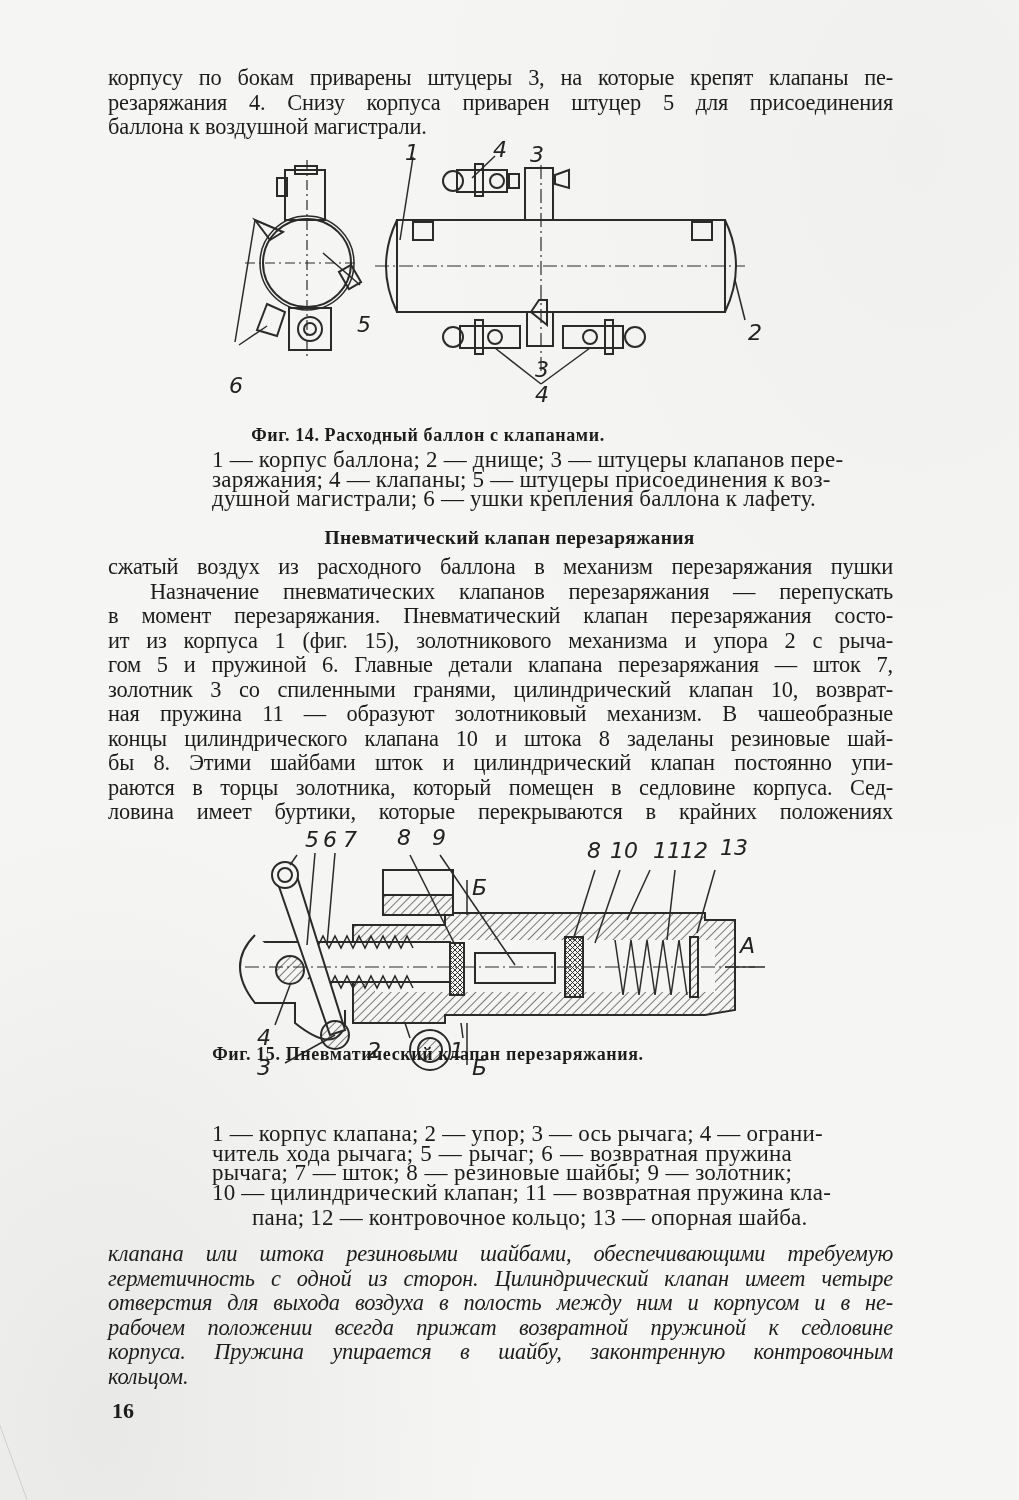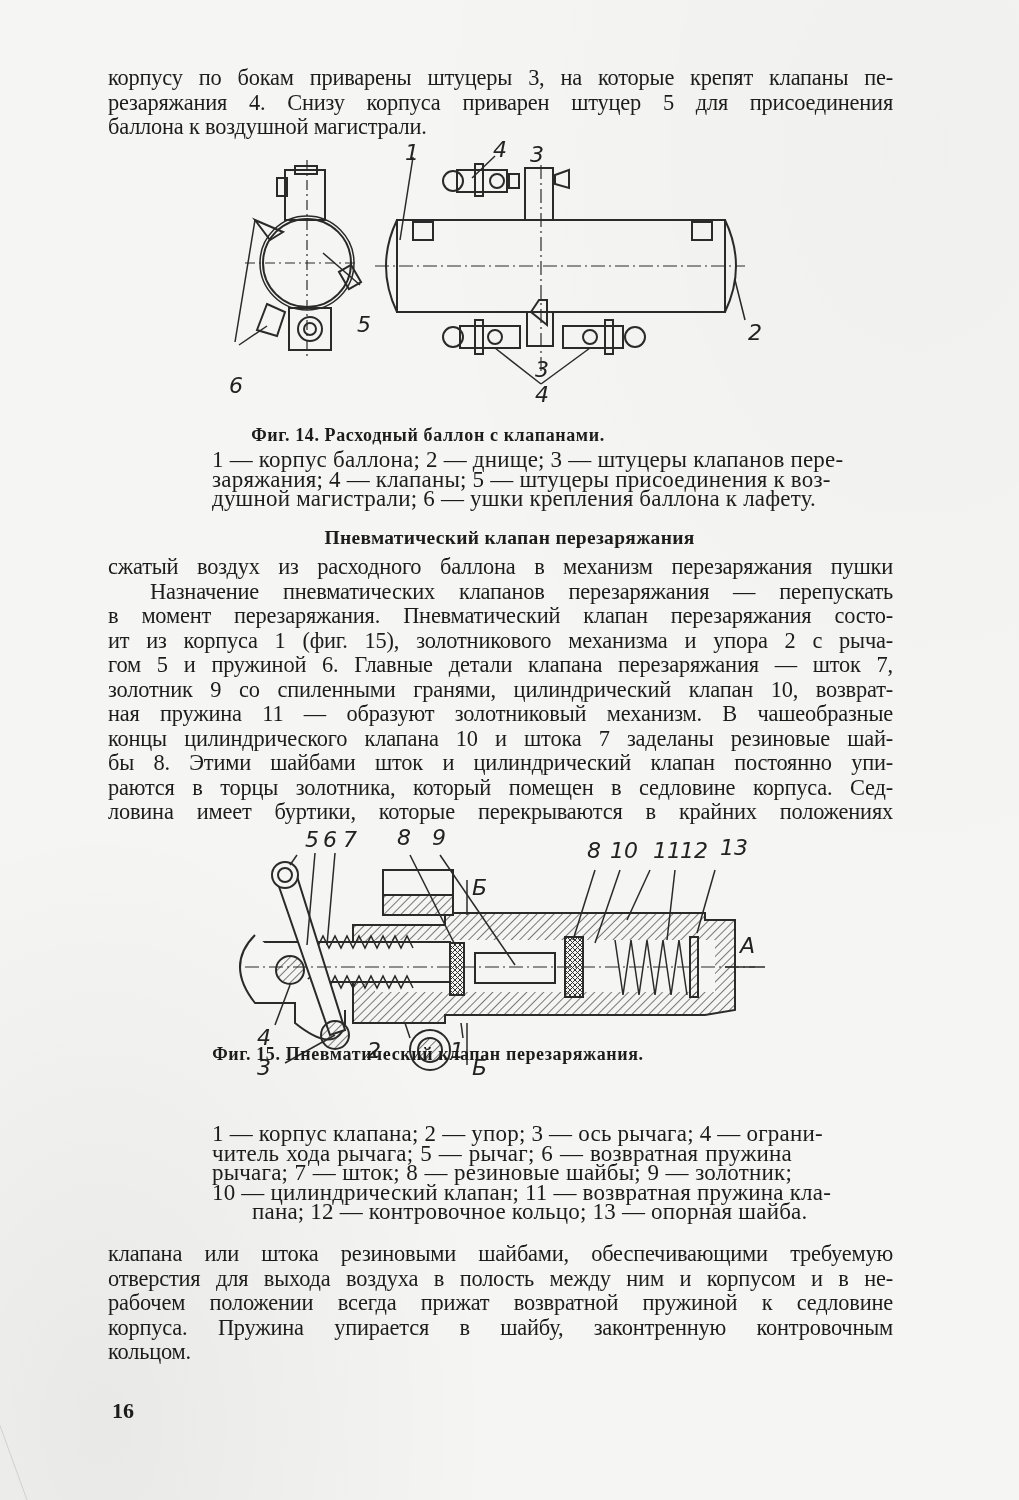--- a/index.html
+++ b/index.html
@@ -142,23 +142,23 @@
 </div>
 
 <div class="section-heading">Пневматический клапан перезаряжания</div>
 
 <div class="text-block" style="top:555px;">
   <span class="line">сжатый воздух из расходного баллона в механизм перезаряжания пушки</span>
   <span class="line indent">Назначение пневматических клапанов перезаряжания — перепускать</span>
   <span class="line">в момент перезаряжания. Пневматический клапан перезаряжания состо-</span>
   <span class="line">ит из корпуса 1 (фиг. 15), золотникового механизма и упора 2 с рыча-</span>
   <span class="line">гом 5 и пружиной 6. Главные детали клапана перезаряжания — шток 7,</span>
-  <span class="line">золотник 9 со спиленными гранями, цилиндрический клапан 10, возврат-</span>
+  <span class="line">золотник 3 со спиленными гранями, цилиндрический клапан 10, возврат-</span>
   <span class="line">ная пружина 11 — образуют золотниковый механизм. В чашеобразные</span>
-  <span class="line">концы цилиндрического клапана 10 и штока 7 заделаны резиновые шай-</span>
+  <span class="line">концы цилиндрического клапана 10 и штока 8 заделаны резиновые шай-</span>
   <span class="line">бы 8. Этими шайбами шток и цилиндрический клапан постоянно упи-</span>
   <span class="line">раются в торцы золотника, который помещен в седловине корпуса. Сед-</span>
   <span class="line">ловина имеет буртики, которые перекрываются в крайних положениях</span>
 </div>
 
 <svg class="figure" style="left:235px; top:825px;" width="540" height="265" viewBox="0 0 540 265">
   <defs>
     <pattern id="hatch" width="6" height="6" patternUnits="userSpaceOnUse" patternTransform="rotate(45)">
       <line x1="0" y1="0" x2="0" y2="6" stroke="#333" stroke-width="1.3"></line>
     </pattern>
@@ -240,24 +240,25 @@
   <text x="237" y="250">Б</text>
   <text x="505" y="128">А</text>
 </svg>
 
 <div class="caption-title" style="top:1035px;margin-top:9px;">Фиг. 15. Пневматический клапан перезаряжания.</div>
 <div class="caption-legend" style="top:1124px;">
   <span class="line">1 — корпус клапана; 2 — упор; 3 — ось рычага; 4 — ограни-</span>
   <span class="line">читель хода рычага; 5 — рычаг; 6 — возвратная пружина</span>
   <span class="line">рычага; 7 — шток; 8 — резиновые шайбы; 9 — золотник;</span>
   <span class="line">10 — цилиндрический клапан; 11 — возвратная пружина кла-</span>
-  <span class="line last" style="padding-left:40px;">пана; 12 — контровочное кольцо; 13 — опорная шайба.</span>
-</div>
-
-<div class="text-block" style="top:1242px;">
+  <span class="line last" style="padding-left:40px;margin-top:6px;">пана; 12 — контровочное кольцо; 13 — опорная шайба.</span>
+</div>
+
+<div class="text-block" style="top:1242px;font-style:italic;">
   <span class="line">клапана или штока резиновыми шайбами, обеспечивающими требуемую</span>
+  <span class="line">герметичность с одной из сторон. Цилиндрический клапан имеет четыре</span>
   <span class="line">отверстия для выхода воздуха в полость между ним и корпусом и в не-</span>
   <span class="line">рабочем положении всегда  прижат возвратной пружиной к седловине</span>
   <span class="line">корпуса. Пружина  упирается в шайбу,  законтренную  контровочным</span>
   <span class="line last">кольцом.</span>
 </div>
 
 <div class="page-number">16</div>
 
 </body></html>

